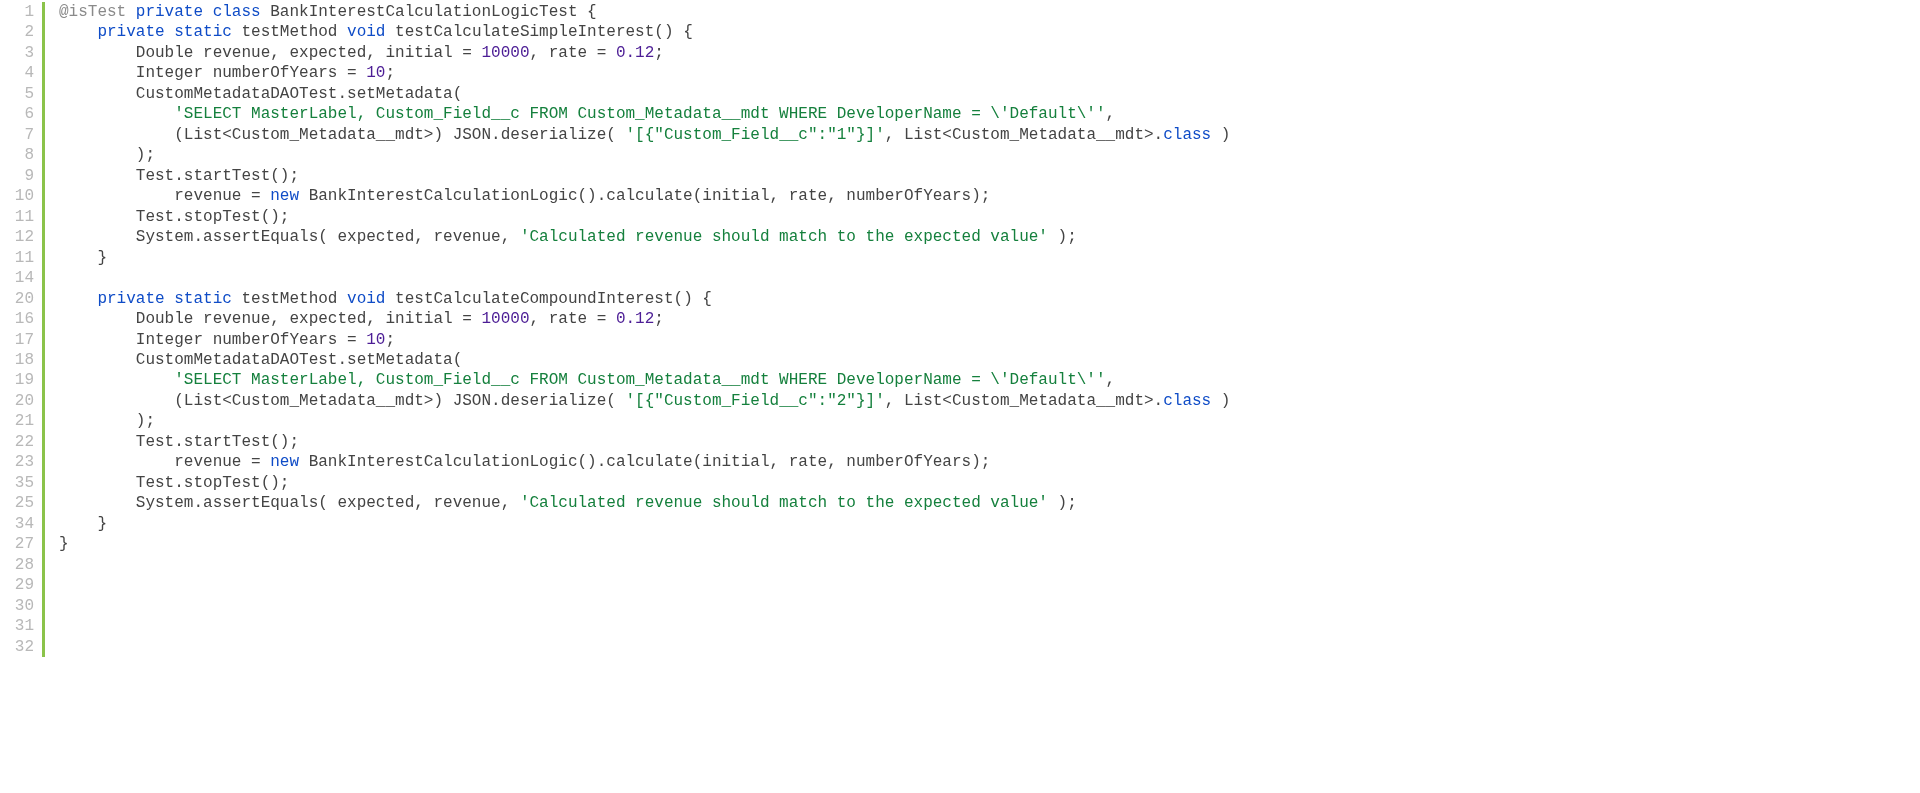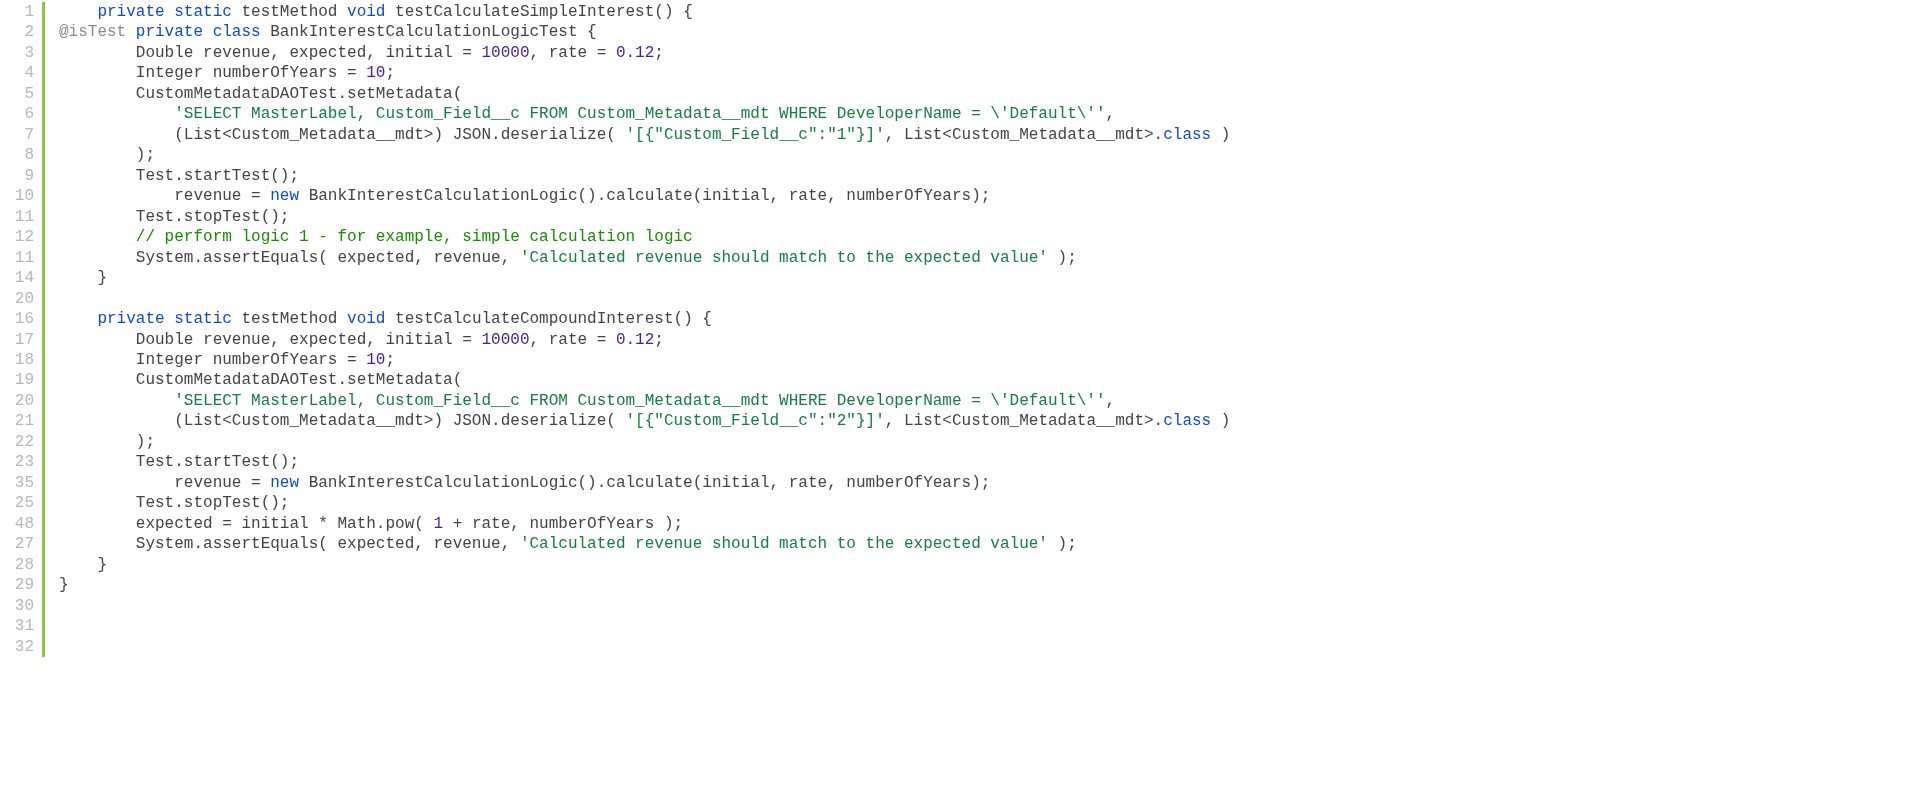--- a/index.html
+++ b/index.html
@@ -50,52 +50,50 @@
       <div class="n">16</div>
       <div class="n">17</div>
       <div class="n">18</div>
       <div class="n">19</div>
       <div class="n">20</div>
       <div class="n">21</div>
       <div class="n">22</div>
       <div class="n">23</div>
       <div class="n">35</div>
       <div class="n">25</div>
-      <div class="n">48</div>
+      <div class="n">34</div>
       <div class="n">27</div>
       <div class="n">28</div>
       <div class="n">29</div>
       <div class="n">30</div>
       <div class="n">31</div>
       <div class="n">32</div>
     </div>
   <div class="code" id="code">
+      <div class="line"><span class="tok-ann">@isTest </span><span class="tok-kw">private class </span><span class="tok-def">BankInterestCalculationLogicTest {</span></div>
       <div class="line"><span class="tok-def">    </span><span class="tok-kw">private static </span><span class="tok-def">testMethod </span><span class="tok-kw">void </span><span class="tok-def">testCalculateSimpleInterest() {</span></div>
-      <div class="line"><span class="tok-ann">@isTest </span><span class="tok-kw">private class </span><span class="tok-def">BankInterestCalculationLogicTest {</span></div>
       <div class="line"><span class="tok-def">        Double revenue, expected, initial = </span><span class="tok-num">10000</span><span class="tok-def">, rate = </span><span class="tok-num">0.12</span><span class="tok-def">;</span></div>
       <div class="line"><span class="tok-def">        Integer numberOfYears = </span><span class="tok-num">10</span><span class="tok-def">;</span></div>
       <div class="line"><span class="tok-def">        CustomMetadataDAOTest.setMetadata(</span></div>
       <div class="line"><span class="tok-def">            </span><span class="tok-str">'SELECT MasterLabel, Custom_Field__c FROM Custom_Metadata__mdt WHERE DeveloperName = \'Default\''</span><span class="tok-def">,</span></div>
       <div class="line"><span class="tok-def">            (List&lt;Custom_Metadata__mdt&gt;) JSON.deserialize( </span><span class="tok-str">'[{"Custom_Field__c":"1"}]'</span><span class="tok-def">, List&lt;Custom_Metadata__mdt&gt;.</span><span class="tok-kw">class</span><span class="tok-def"> )</span></div>
       <div class="line"><span class="tok-def">        );</span></div>
       <div class="line"><span class="tok-def">        Test.startTest();</span></div>
       <div class="line"><span class="tok-def">            revenue = </span><span class="tok-kw">new </span><span class="tok-def">BankInterestCalculationLogic().calculate(initial, rate, numberOfYears);</span></div>
       <div class="line"><span class="tok-def">        Test.stopTest();</span></div>
-      <div class="line"><span class="tok-def">        </span><span class="tok-cmt">// perform logic 1 - for example, simple calculation logic</span></div>
       <div class="line"><span class="tok-def">        System.assertEquals( expected, revenue, </span><span class="tok-str">'Calculated revenue should match to the expected value'</span><span class="tok-def"> );</span></div>
       <div class="line"><span class="tok-def">    }</span></div>
       <div class="line"><span class="tok-def"></span></div>
       <div class="line"><span class="tok-def">    </span><span class="tok-kw">private static </span><span class="tok-def">testMethod </span><span class="tok-kw">void </span><span class="tok-def">testCalculateCompoundInterest() {</span></div>
       <div class="line"><span class="tok-def">        Double revenue, expected, initial = </span><span class="tok-num">10000</span><span class="tok-def">, rate = </span><span class="tok-num">0.12</span><span class="tok-def">;</span></div>
       <div class="line"><span class="tok-def">        Integer numberOfYears = </span><span class="tok-num">10</span><span class="tok-def">;</span></div>
       <div class="line"><span class="tok-def">        CustomMetadataDAOTest.setMetadata(</span></div>
       <div class="line"><span class="tok-def">            </span><span class="tok-str">'SELECT MasterLabel, Custom_Field__c FROM Custom_Metadata__mdt WHERE DeveloperName = \'Default\''</span><span class="tok-def">,</span></div>
       <div class="line"><span class="tok-def">            (List&lt;Custom_Metadata__mdt&gt;) JSON.deserialize( </span><span class="tok-str">'[{"Custom_Field__c":"2"}]'</span><span class="tok-def">, List&lt;Custom_Metadata__mdt&gt;.</span><span class="tok-kw">class</span><span class="tok-def"> )</span></div>
       <div class="line"><span class="tok-def">        );</span></div>
       <div class="line"><span class="tok-def">        Test.startTest();</span></div>
       <div class="line"><span class="tok-def">            revenue = </span><span class="tok-kw">new </span><span class="tok-def">BankInterestCalculationLogic().calculate(initial, rate, numberOfYears);</span></div>
       <div class="line"><span class="tok-def">        Test.stopTest();</span></div>
-      <div class="line"><span class="tok-def">        expected = initial * Math.pow( </span><span class="tok-num">1</span><span class="tok-def"> + rate, numberOfYears );</span></div>
       <div class="line"><span class="tok-def">        System.assertEquals( expected, revenue, </span><span class="tok-str">'Calculated revenue should match to the expected value'</span><span class="tok-def"> );</span></div>
       <div class="line"><span class="tok-def">    }</span></div>
       <div class="line"><span class="tok-def">}</span></div>
     </div>
 </div>
 
 </body></html>

